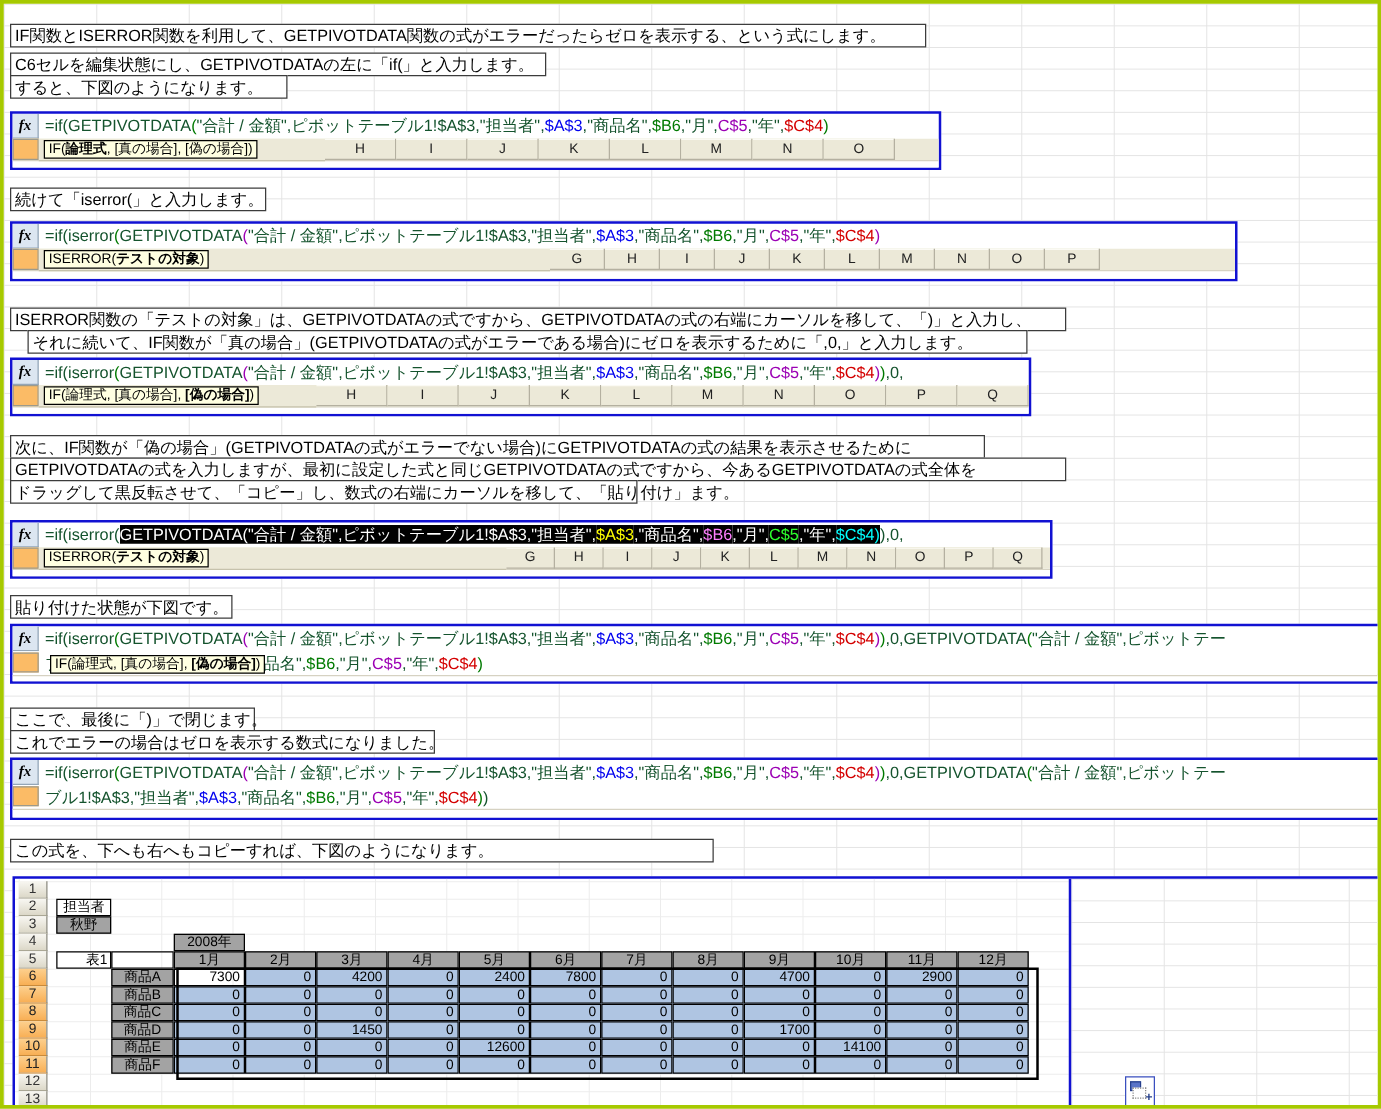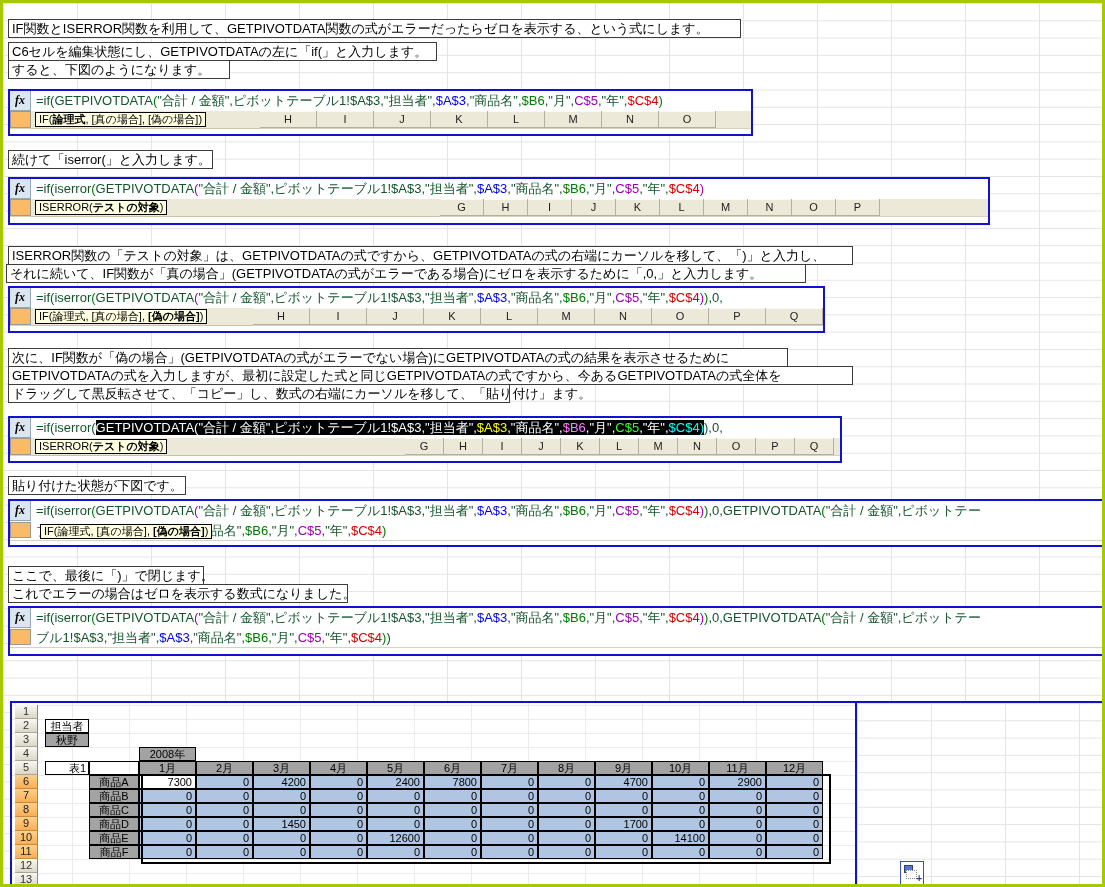--- a/index.html
+++ b/index.html
@@ -141,21 +141,21 @@
           <div class="hcell" style="width: 44px;">M</div>
           <div class="hcell" style="width: 44px;">N</div>
           <div class="hcell" style="width: 44px;">O</div>
           <div class="hcell" style="width: 44px;">P</div>
         </div>
     </div>
     <div class="striprow" style="height:9px;"></div>
   </div>
 
   <div class="tbox" style="left:5px;top:243px;width:845px;">ISERROR関数の「テストの対象」は、GETPIVOTDATAの式ですから、GETPIVOTDATAの式の右端にカーソルを移して、「)」と入力し、</div>
-  <div class="tbox" style="left:3px;top:261px;width:800px;">それに続いて、IF関数が「真の場合」(GETPIVOTDATAの式がエラーである場合)にゼロを表示するために「,0,」と入力します。</div>
+  <div class="tbox" style="left:19px;top:261px;width:800px;">それに続いて、IF関数が「真の場合」(GETPIVOTDATAの式がエラーである場合)にゼロを表示するために「,0,」と入力します。</div>
 
   <div class="fbox" style="left:5px;top:283px;width:817px;height:47px;">
     <div class="fxrow">
       <div class="fxcell">fx</div>
       <div class="ftext"><span class="seg-k">=if(iserror</span><span class="seg-g">(</span><span class="seg-k">GETPIVOTDATA</span><span class="seg-p">(</span><span class="seg-k">"合計 / 金額",ピボットテーブル1!$A$3,"担当者",</span><span class="seg-b">$A$3</span><span class="seg-k">,"商品名",</span><span class="seg-g">$B6</span><span class="seg-k">,"月",</span><span class="seg-p">C$5</span><span class="seg-k">,"年",</span><span class="seg-r">$C$4</span><span class="seg-p">)</span><span class="seg-g">)</span><span class="seg-k">,0,</span></div>
     </div>
     <div class="hdrrow">
       <div class="namecell"></div>
       <div class="hspacer" style="width:227px;">
         <div class="tooltip"><span>IF(論理式, [真の場合], </span><b>[偽の場合]</b><span>)</span></div>
@@ -230,20 +230,21 @@
       <div class="fxcell">fx</div>
       <div class="ftext"><span class="seg-k">=if(iserror</span><span class="seg-g">(</span><span class="seg-k">GETPIVOTDATA</span><span class="seg-p">(</span><span class="seg-k">"合計 / 金額",ピボットテーブル1!$A$3,"担当者",</span><span class="seg-b">$A$3</span><span class="seg-k">,"商品名",</span><span class="seg-g">$B6</span><span class="seg-k">,"月",</span><span class="seg-p">C$5</span><span class="seg-k">,"年",</span><span class="seg-r">$C$4</span><span class="seg-p">)</span><span class="seg-g">)</span><span class="seg-k">,0,GETPIVOTDATA</span><span class="seg-g">(</span><span class="seg-k">"合計 / 金額",ピボットテー</span></div>
     </div>
     <div class="l2row">
       <div class="namecell2"></div>
       <div class="l2text"><span class="seg-k">ブル1!$A$3,"担当者",</span><span class="seg-b">$A$3</span><span class="seg-k">,"商品名",</span><span class="seg-g">$B6</span><span class="seg-k">,"月",</span><span class="seg-p">C$5</span><span class="seg-k">,"年",</span><span class="seg-r">$C$4</span><span class="seg-g">)</span><span class="seg-k">)</span></div>
     </div>
     <div class="striprow" style="height:7px;"></div>
   </div>
 
+  <div class="tbox" style="left:5px;top:668px;width:563px;">この式を、下へも右へもコピーすれば、下図のようになります。</div>
 
   <div id="tablebox">
     <div id="sheet-left"></div>
     <div id="sheet-right"></div>
     <div id="winedge"></div>
     <div id="sheet-rows">
         <div class="srow">
           <div class="rn">1</div>
           <div class="ca"></div>
           <div class="cb"></div>

